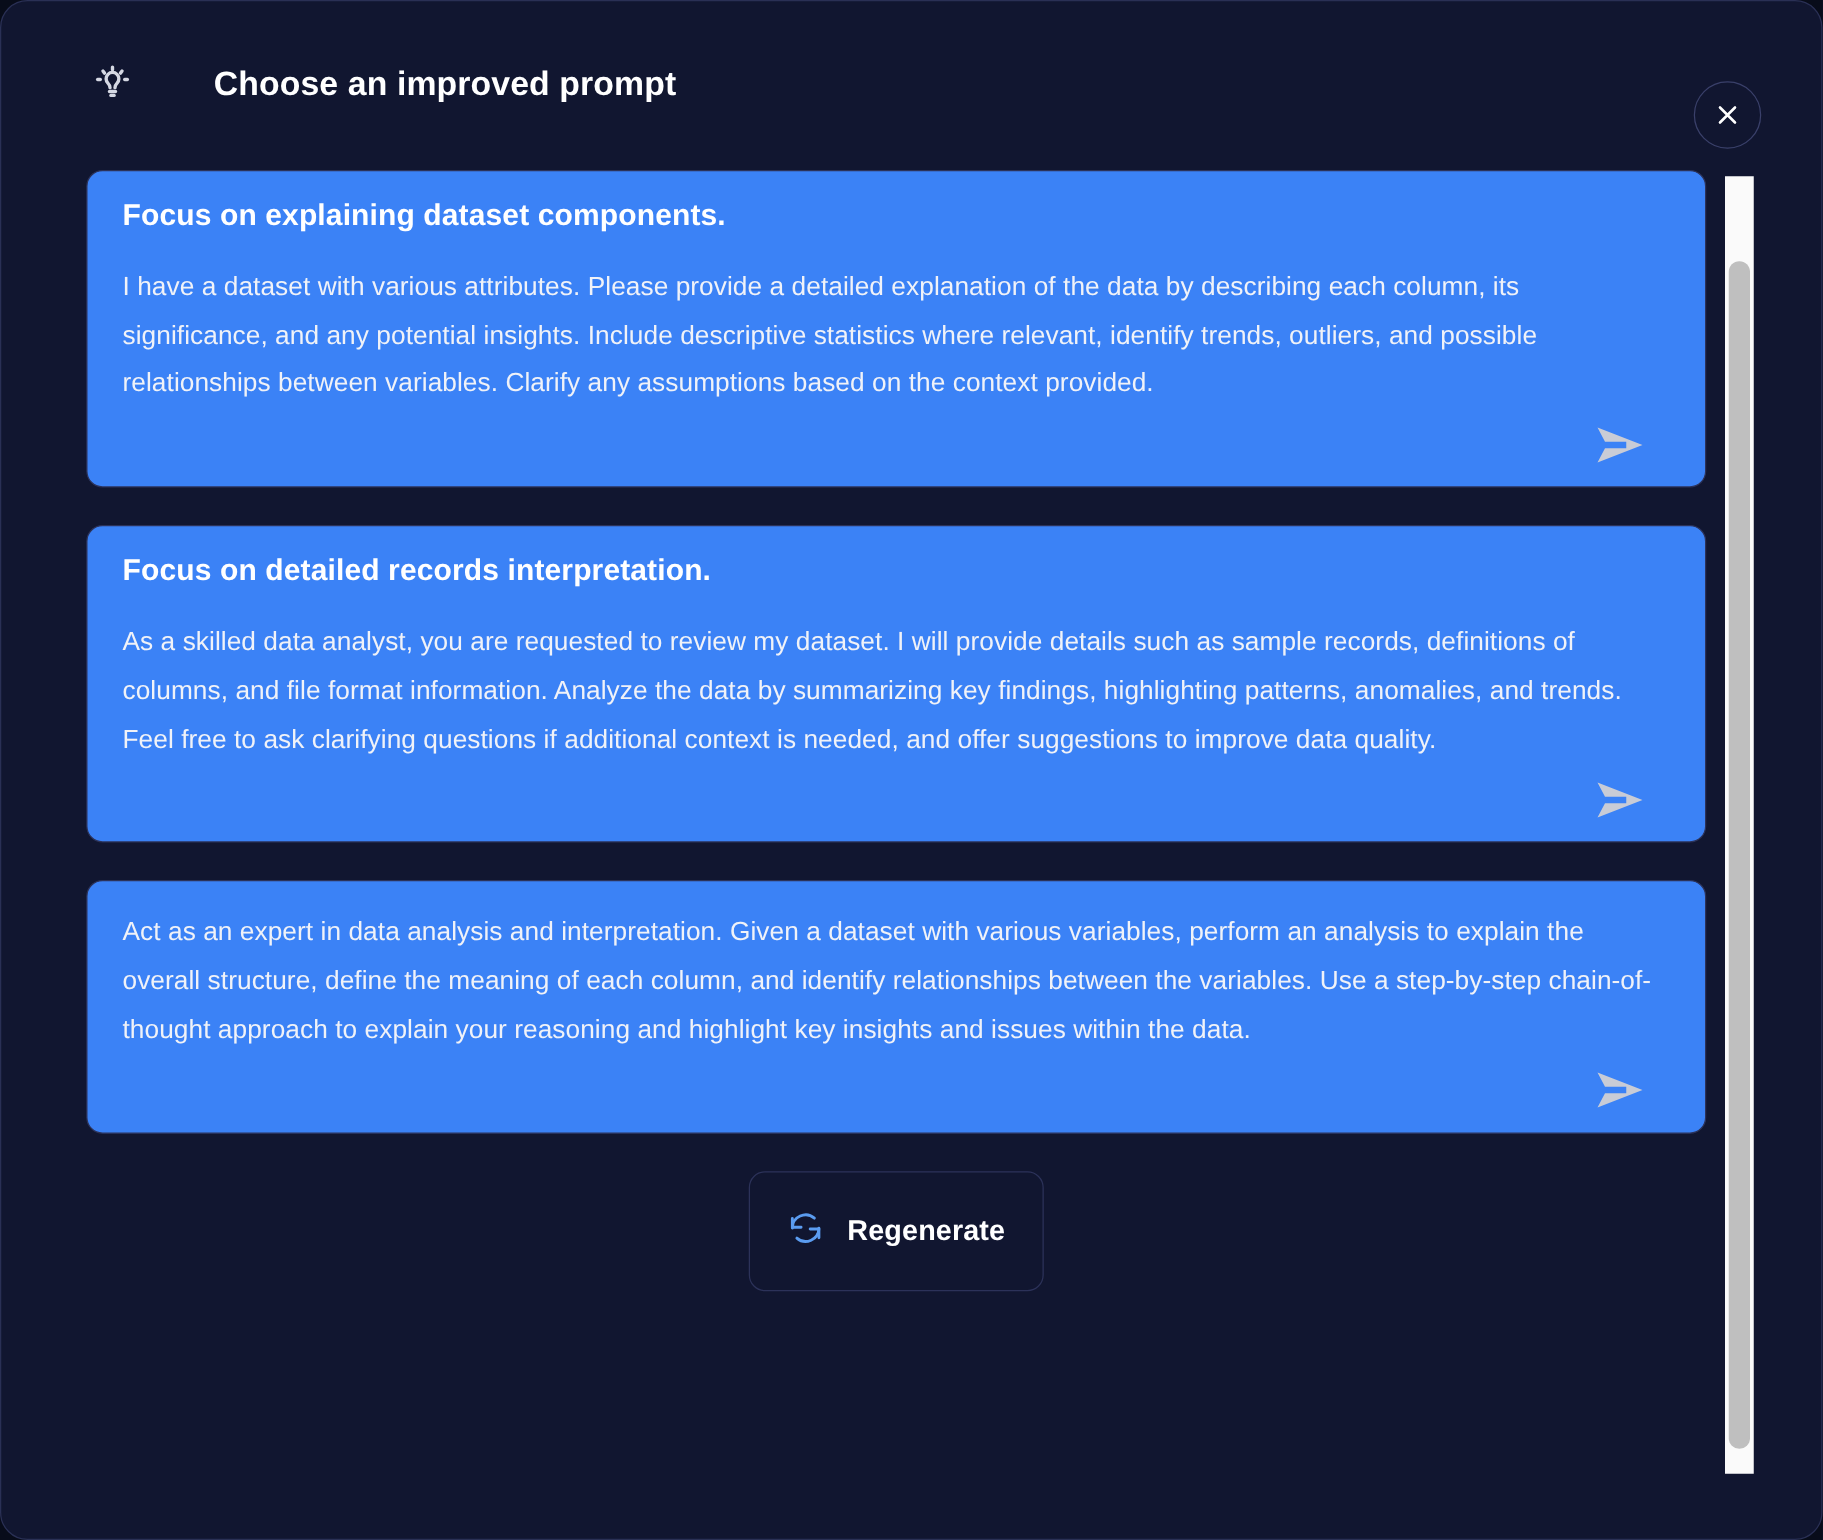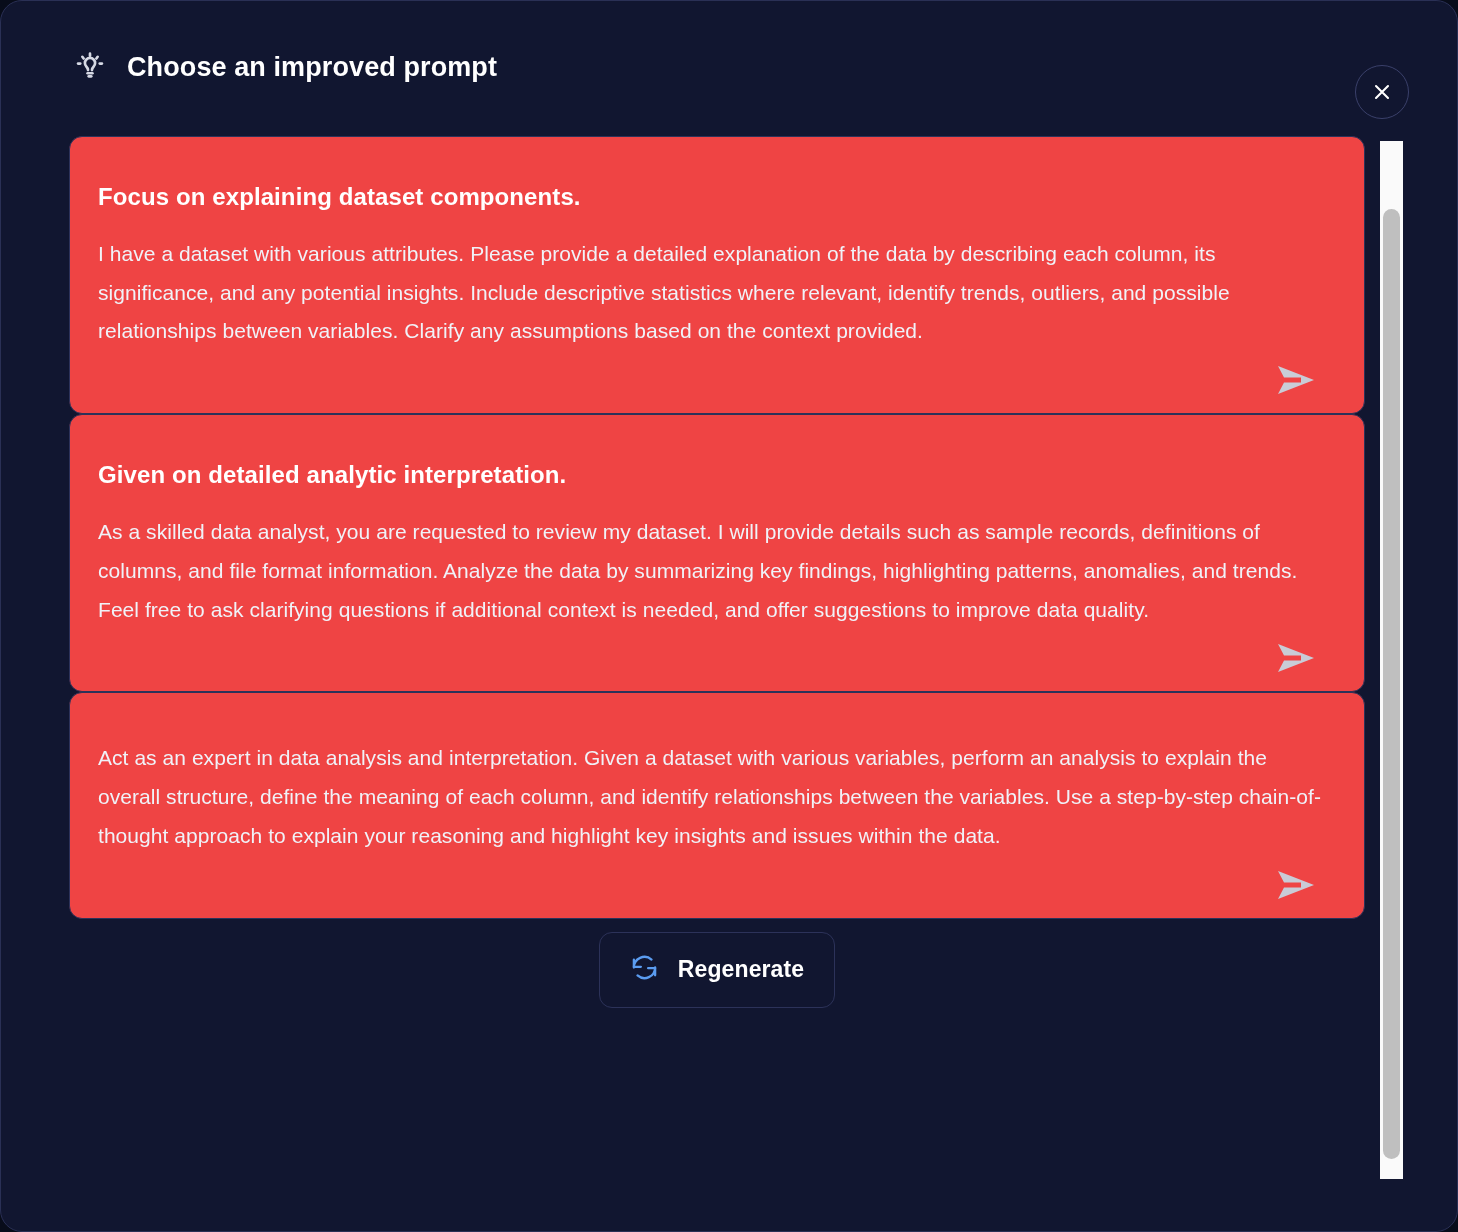--- a/index.html
+++ b/index.html
@@ -26,20 +26,21 @@
 
   
   #header {
     position: absolute;
     left: 0; top: 0;
     width: 1458px;
     height: 132px;
     display: flex;
     align-items: center;
     padding: 0 40px 0 72px;
+    gap: 44px;
   }
 
   #bulb-icon {
     width: 34px;
     height: 34px;
     flex: none;
     margin-right: 20px;
     display: block;
   }
 
@@ -80,22 +81,23 @@
     position: absolute;
     left: 68px;
     top: 3px;
     width: 1296px;
   }
 
   .prompt-card {
     position: relative;
     border: 1px solid #2c3259;
     border-radius: 13px;
-    background: #ef4444;
-    padding: 46px 34px 0 28px;
+    background: #3b82f6;
+    padding: 22px 34px 0 28px;
+    margin-bottom: 30px;
     cursor: pointer;
   }
 
   .card-title {
     font-size: 24px;
     font-weight: bold;
     color: #ffffff;
     line-height: 1.2;
     letter-spacing: 0.1px;
     margin-bottom: 23px;
@@ -126,21 +128,21 @@
     width: 1296px;
     margin-top: 13px;
   }
 
   #regenerate-button {
     display: flex;
     align-items: center;
     justify-content: center;
     gap: 19px;
     width: 236px;
-    height: 76px;
+    height: 96px;
     border: 1px solid #2c3259;
     border-radius: 13px;
     background: transparent;
     cursor: pointer;
   }
 
   #regenerate-label {
     font-size: 23px;
     font-weight: bold;
     color: #ffffff;
@@ -206,21 +208,21 @@
         <div class="send-row">
           <span class="send-icon">
             <svg width="44" height="34" viewBox="0 0 44 34" fill="#c9ccd6">
               <path d="M4 3 L40 17 L4 31 L10 19.6 L27 19.6 L27 14.4 L10 14.4 Z"></path>
             </svg>
           </span>
         </div>
       </div>
 
       <div class="prompt-card">
-        <div class="card-title">Given on detailed analytic interpretation.</div>
+        <div class="card-title">Focus on detailed records interpretation.</div>
         <div class="card-body">As a skilled data analyst, you are requested to review my dataset. I will provide details such as sample records, definitions of columns, and file format information. Analyze the data by summarizing key findings, highlighting patterns, anomalies, and trends. Feel free to ask clarifying questions if additional context is needed, and offer suggestions to improve data quality.</div>
         <div class="send-row">
           <span class="send-icon">
             <svg width="44" height="34" viewBox="0 0 44 34" fill="#c9ccd6">
               <path d="M4 3 L40 17 L4 31 L10 19.6 L27 19.6 L27 14.4 L10 14.4 Z"></path>
             </svg>
           </span>
         </div>
       </div>
 

